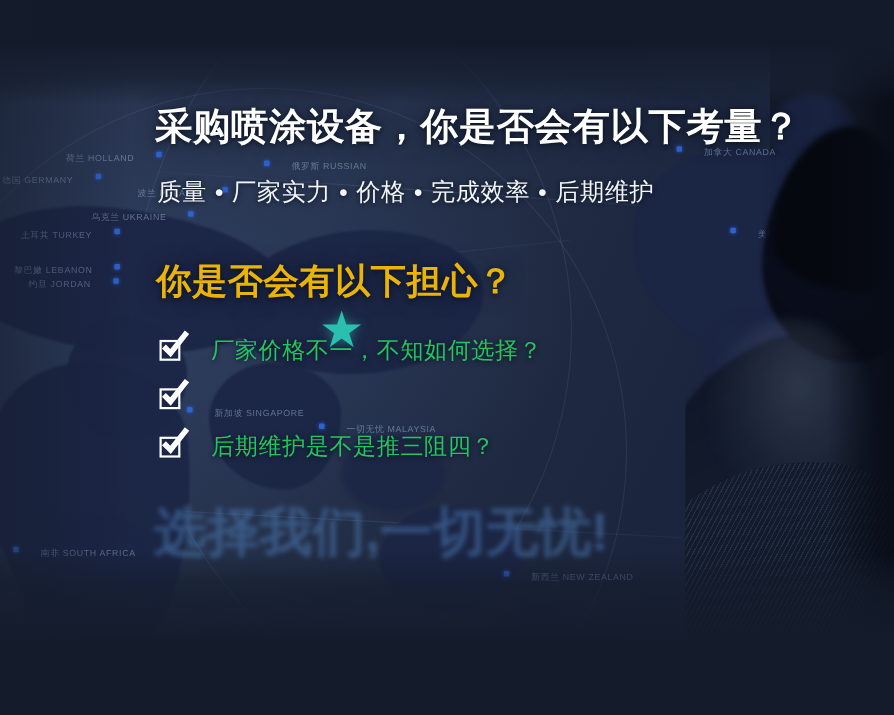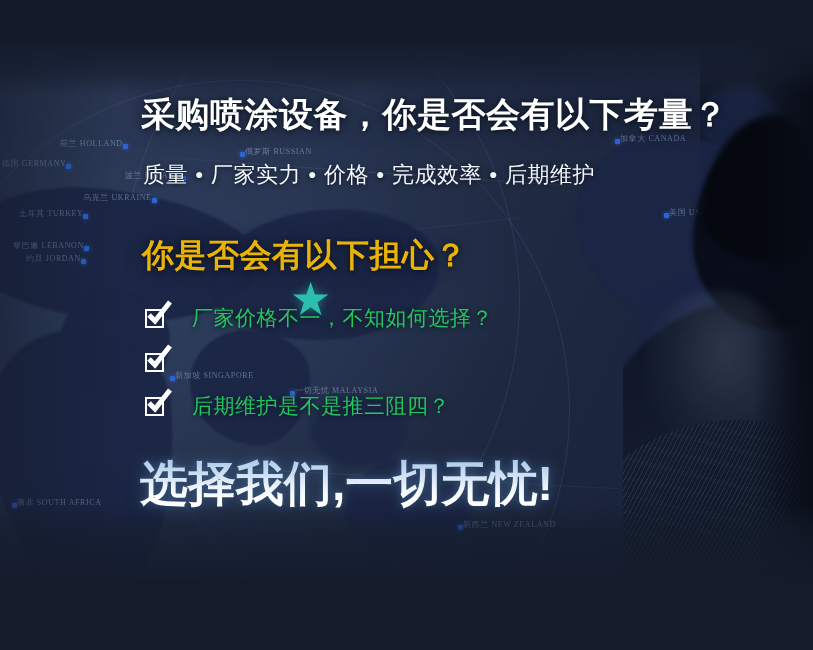--- a/index.html
+++ b/index.html
@@ -123,26 +123,26 @@
     position:absolute; height:1px;
     background:linear-gradient(90deg, rgba(140,175,225,0) 0%, rgba(140,175,225,.16) 40%, rgba(140,175,225,.05) 100%);
   }
   .l1 { left:0;   top:205px; width:520px; transform:rotate(-6deg); }
   .l2 { left:0;   top:432px; width:620px; transform:rotate(3deg); }
   .l3 { left:120px; top:135px; width:600px; transform:rotate(4deg); }
 
   
   .marker {
     position:absolute;
-    display:flex; align-items:flex-end; gap:0;
+    display:flex; align-items:flex-start; gap:20px;
     white-space:nowrap;
     font-size:8px;
     letter-spacing:.6px;
     color:rgba(164,190,226,.50);
-    font-family:Liberation Serif, serif;
+    font-family:Liberation Sans, sans-serif;
   }
   .marker .dot {
     display:inline-block; width:5px; height:5px;
     background:#2e63cf; border-radius:1px;
     box-shadow:0 0 4px rgba(46,99,207,.9);
     flex:0 0 auto;
   }
   .marker.rtl { flex-direction:row-reverse; }
 
   
@@ -416,16 +416,15 @@
           <span class="cbox">
             <svg width="26" height="26" viewBox="0 0 26 26">
               <path d="M3 14 L9 20 L24 1" fill="none" stroke="#ffffff" stroke-width="5" stroke-linecap="butt" stroke-linejoin="miter"></path>
             </svg>
           </span>
           <span class="check-text">后期维护是不是推三阻四？</span>
         </div>
       </div>
 
     <div class="h3-shadow">选择我们,一切无忧!</div>
-    <div class="h3">选择我们,一切无忧!</div>
   </div>
 
 </div>
 
 </body></html>

